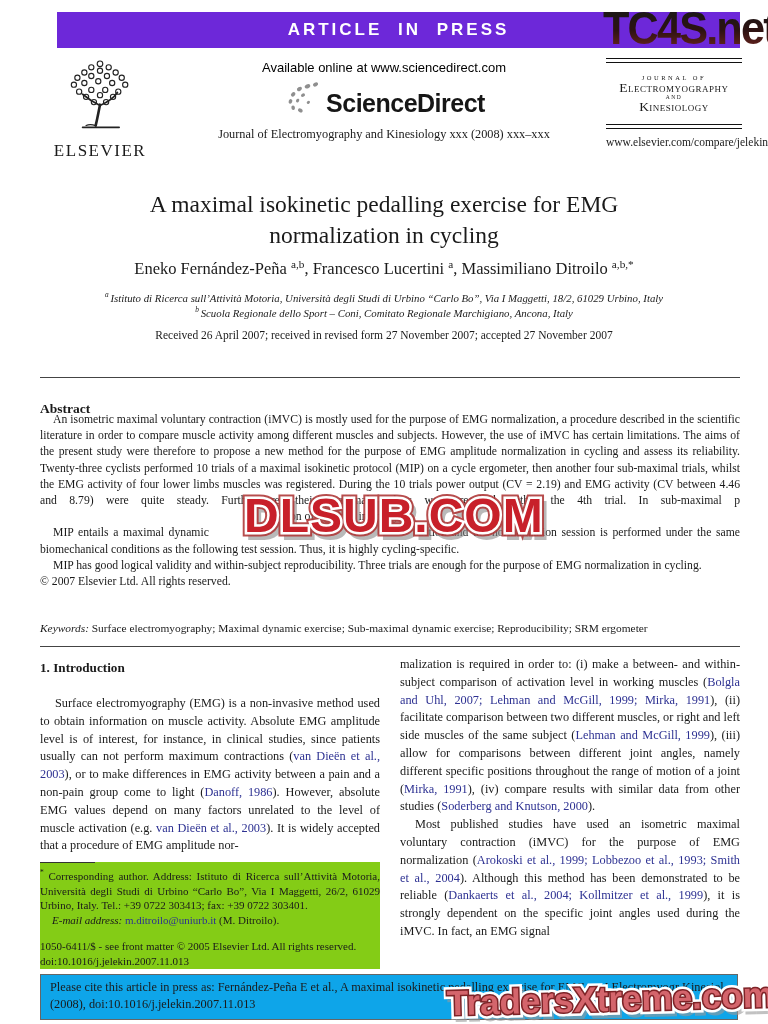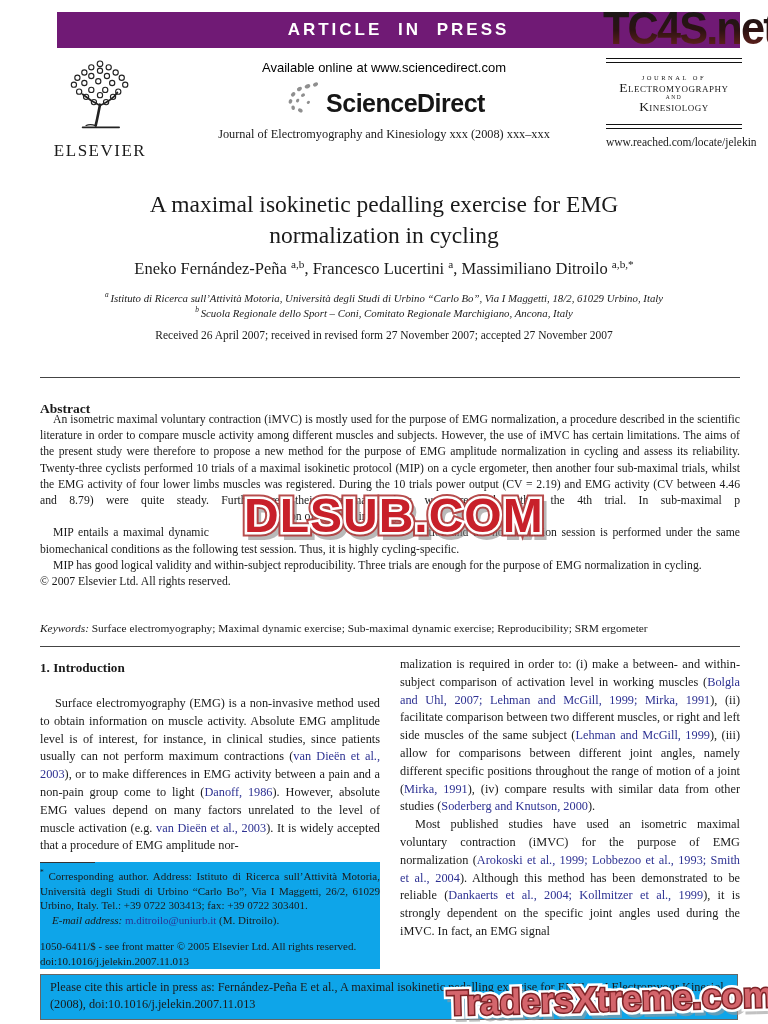--- a/index.html
+++ b/index.html
@@ -1,20 +1,20 @@
 <!DOCTYPE html>
 <html><head>
 <meta charset="utf-8">
 <style>
   html,body{margin:0;padding:0;background:#fff;}
   .page{position:relative;width:768px;height:1024px;background:#fff;overflow:hidden;
         font-family:"Liberation Serif",serif;color:#1a1a1a;}
 
   
-  .press-banner{position:absolute;left:57px;top:12px;width:683px;height:36px;background:#701a75;
+  .press-banner{position:absolute;left:57px;top:12px;width:683px;height:36px;background:#6d28d9;
         display:flex;align-items:center;justify-content:center;}
   .press-banner span{font-family:"Liberation Sans",sans-serif;font-weight:bold;font-size:17px;
         letter-spacing:3px;word-spacing:8px;color:#fff;}
 
   
   .wm-tc4s{position:absolute;top:0px;right:-8px;font-family:"Liberation Sans",sans-serif;
         font-weight:bold;font-size:47px;letter-spacing:-2px;transform:scaleX(0.92);transform-origin:right top;
         background:linear-gradient(180deg,#181818 15%,#2d1212 55%,#7c2a22 100%);
         -webkit-background-clip:text;background-clip:text;color:transparent;}
   .wm-dlsub{position:absolute;left:238px;top:484px;}
@@ -61,21 +61,21 @@
   
   .col-left{position:absolute;left:40px;top:656px;width:340px;}
   .col-right{position:absolute;left:400px;top:656px;width:340px;max-height:312px;overflow:hidden;}
   .sec-head{font-size:13.2px;font-weight:bold;margin:4px 0 19px 0;}
   .body-par{font-size:12.3px;line-height:17.8px;text-align:justify;margin:0;}
   .body-par.indent{text-indent:15px;}
   .col-left .body-par{max-height:180px;overflow:hidden;}
   .cite{color:#2d3192;}
 
   
-  .footnote{position:absolute;left:40px;top:862px;width:340px;background:#0ea5e9;
+  .footnote{position:absolute;left:40px;top:862px;width:340px;background:#84cc16;
         font-size:11px;line-height:14.6px;text-align:justify;}
   .fn-rule{width:55px;border-top:1px solid #333;margin-bottom:6px;}
   .fn-email{text-indent:12px;}
   .fn-issn{margin-top:12px;}
 
   
   .cite-box{position:absolute;left:40px;top:974px;width:698px;height:46px;box-sizing:border-box;
         border:1px solid #666;background:#0ea5e9;padding:4px 9px;font-size:12.3px;line-height:17px;}
 </style>
 </head>
@@ -152,21 +152,21 @@
     <div class="journal-line">Journal of Electromyography and Kinesiology xxx (2008) xxx–xxx</div>
   </div>
 
   <div class="jlogo">
     <div class="dbl-rule"></div>
     <div class="jlogo-small" style="text-transform:uppercase;">journal of</div>
     <div class="jlogo-big">Electromyography</div>
     <div class="jlogo-and" style="text-transform:uppercase;">and</div>
     <div class="jlogo-big">Kinesiology</div>
     <div class="dbl-rule bottom"></div>
-    <div class="jlogo-site">www.reached.com/locate/jelekin</div>
+    <div class="jlogo-site">www.elsevier.com/compare/jelekin</div>
   </div>
 
   <div class="title">
     <div>A maximal isokinetic pedalling exercise for EMG</div>
     <div>normalization in cycling</div>
   </div>
   <div class="authors"><span>Eneko Fernández-Peña </span><span class="sup">a,b</span><span>, Francesco Lucertini </span><span class="sup">a</span><span>, Massimiliano Ditroilo </span><span class="sup">a,b,*</span></div>
   <div class="affils">
     <div><span class="sup">a </span><span>Istituto di Ricerca sull’Attività Motoria, Università degli Studi di Urbino “Carlo Bo”, Via I Maggetti, 18/2, 61029 Urbino, Italy</span></div>
     <div><span class="sup">b </span><span>Scuola Regionale dello Sport – Coni, Comitato Regionale Marchigiano, Ancona, Italy</span></div>

